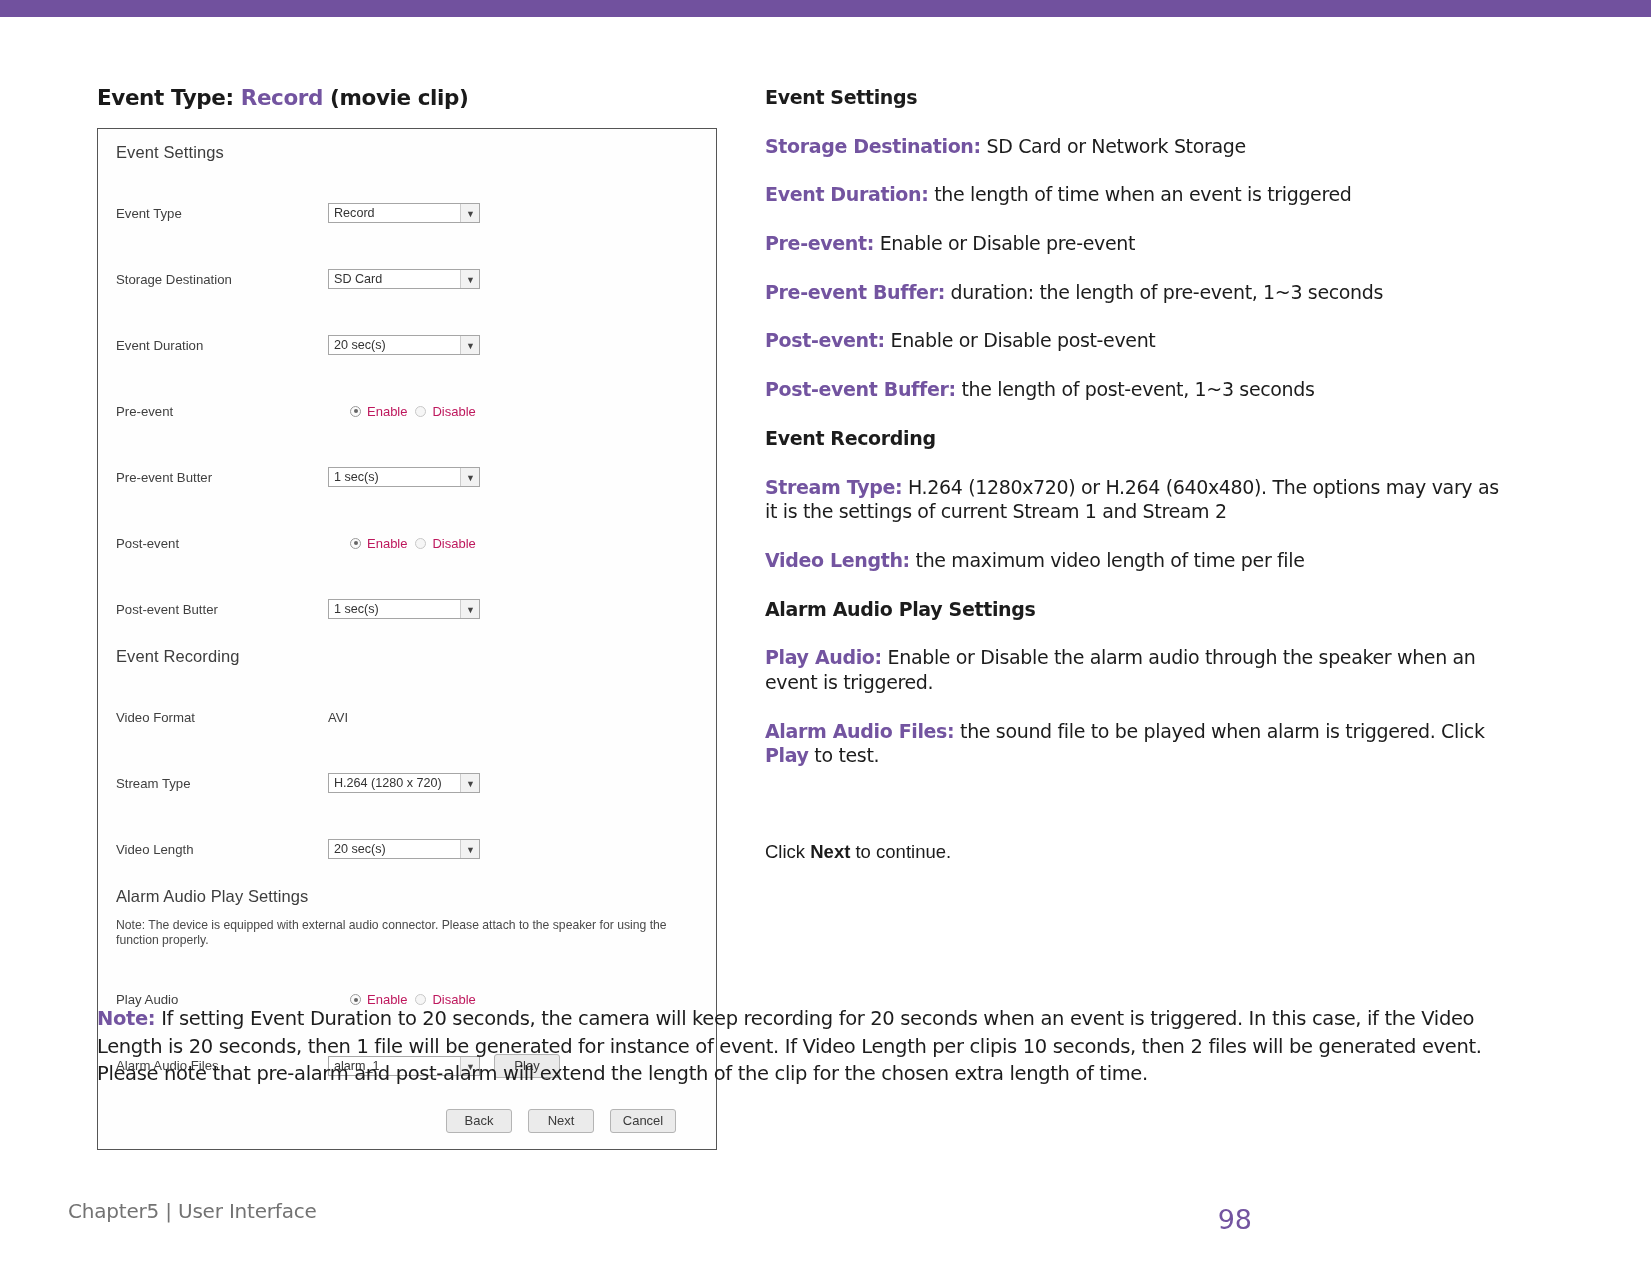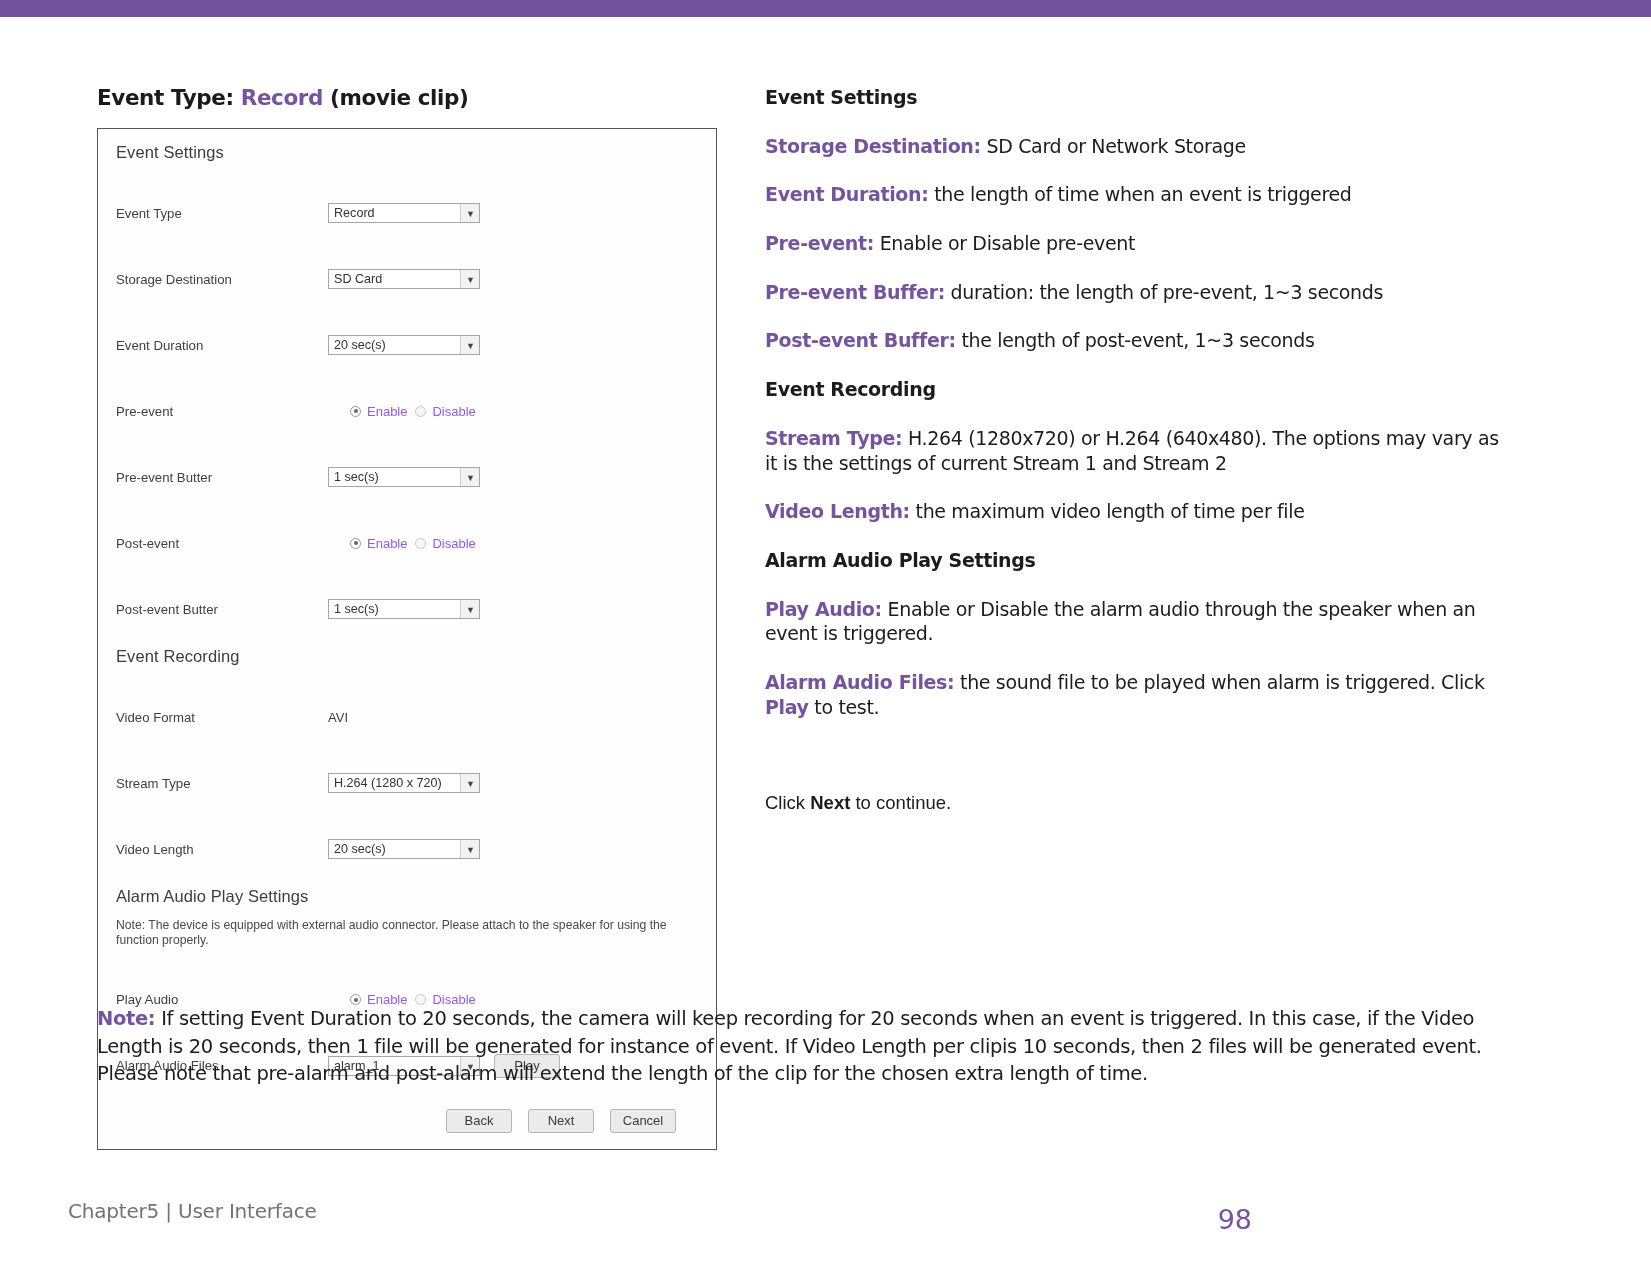--- a/index.html
+++ b/index.html
@@ -105,21 +105,21 @@
     position: absolute; right: 0; top: 0;
     width: 18px; height: 18px;
     background: #f2f2f2;
     border-left: 1px solid #ccc;
   }
   .ui-radios {
     display: flex;
     align-items: center;
     gap: 8px;
     font-size: 13px;
-    color: #8b5cf6;
+    color: #be185d;
     padding-left: 22px;
   }
   .ui-radios .opt { display: flex; align-items: center; gap: 6px; }
   .radio {
     width: 11px; height: 11px;
     border-radius: 50%;
     border: 1px solid #9a9a9a;
     background: #fbfbfb;
     display: inline-block;
     position: relative;
@@ -379,20 +379,24 @@
     <p class="desc">
       <span class="term">Pre-event:</span>
       <span>Enable or Disable pre-event</span>
     </p>
 
     <p class="desc">
       <span class="term">Pre-event Buffer:</span>
       <span>duration: the length of pre-event, 1~3 seconds</span>
     </p>
 
+    <p class="desc">
+      <span class="term">Post-event:</span>
+      <span>Enable or Disable post-event</span>
+    </p>
 
     <p class="desc">
       <span class="term">Post-event Buffer:</span>
       <span>the length of post-event, 1~3 seconds</span>
     </p>
 
     <p class="desc head">Event Recording</p>
 
 
     <p class="desc">

